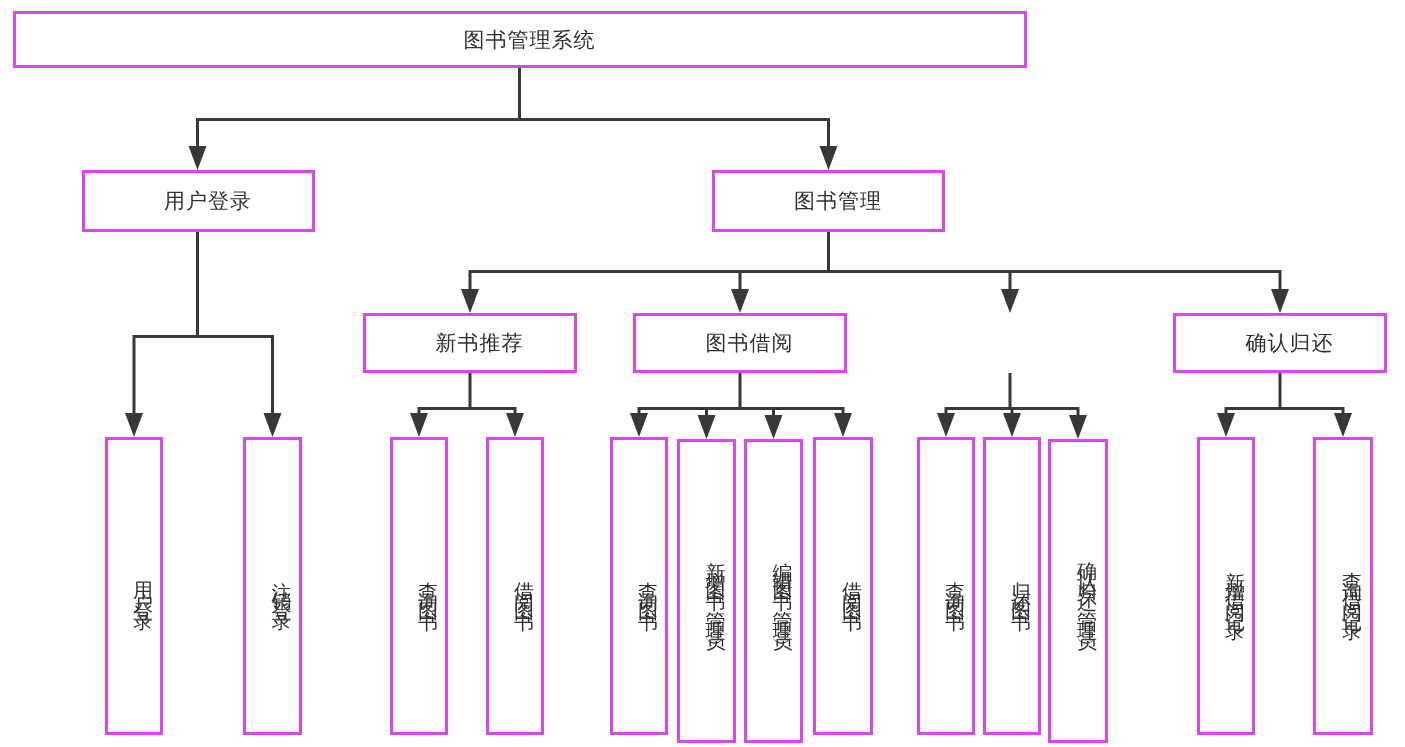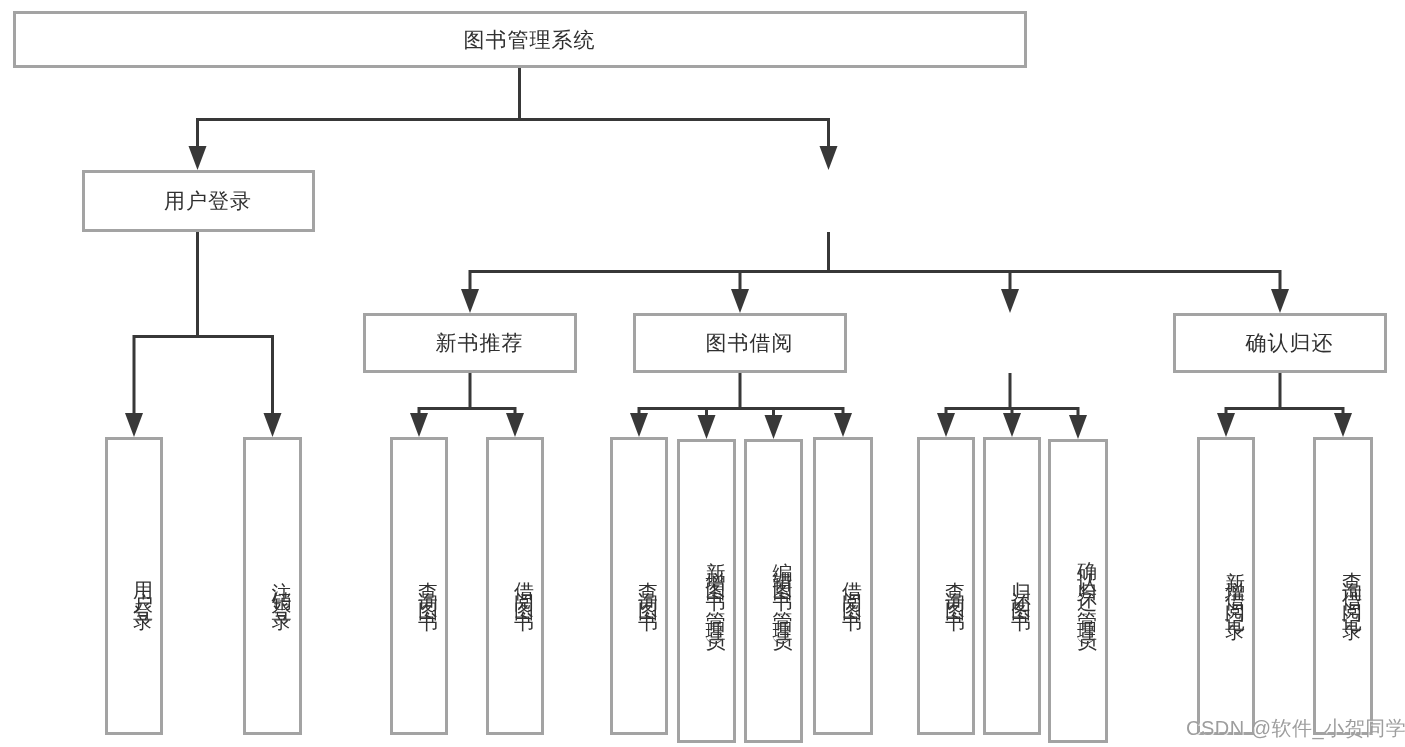--- a/index.html
+++ b/index.html
@@ -3,21 +3,21 @@
 <meta charset="utf-8">
 <style>
   html,body{margin:0;padding:0;background:#ffffff;}
   .stage{
     position:relative;width:1405px;height:747px;background:#ffffff;
     font-family:"Liberation Sans","DejaVu Sans",sans-serif;overflow:hidden;
   }
   .connectors{position:absolute;left:0;top:0;}
   .box{
     position:absolute;box-sizing:border-box;background:#ffffff;
-    border:3px solid #a3a3a3;display:flex;align-items:center;justify-content:center;
+    border:3px solid #d946ef;display:flex;align-items:center;justify-content:center;
     color:#303030;
     padding-left:19px;
   }
   .box-h{font-size:21px;letter-spacing:1px;white-space:nowrap;}
   .box-v .lbl{
     writing-mode:vertical-rl;text-orientation:mixed;
     font-size:20px;letter-spacing:10px;line-height:1.1;white-space:nowrap;
   }
   .watermark{
     position:absolute;left:1186px;top:715px;font-size:20px;color:#9e9e9e;
@@ -63,20 +63,23 @@
     </g>
   </svg>
 
   <div class="box box-h" style="left:13px;top:11px;width:1014px;height:57px">
     <span class="lbl">图书管理系统</span>
   </div>
 
   <div class="box box-h" style="left:82px;top:170px;width:233px;height:62px">
     <span class="lbl">用户登录</span>
   </div>
+  <div class="box box-h" style="left:712px;top:170px;width:233px;height:62px">
+    <span class="lbl">图书管理</span>
+  </div>
 
   <div class="box box-h" style="left:633px;top:313px;width:214px;height:60px">
     <span class="lbl">图书借阅</span>
   </div>
   <div class="box box-h" style="left:363px;top:313px;width:214px;height:60px">
     <span class="lbl">新书推荐</span>
   </div>
   <div class="box box-h" style="left:1173px;top:313px;width:214px;height:60px">
     <span class="lbl">确认归还</span>
   </div>
@@ -118,15 +121,14 @@
     <span class="lbl">确认归还（管理员）</span>
   </div>
 
   <div class="box box-v" style="left:1197px;top:437px;width:58px;height:298px">
     <span class="lbl">新增借阅记录</span>
   </div>
   <div class="box box-v" style="left:1313px;top:437px;width:60px;height:298px">
     <span class="lbl">查询借阅记录</span>
   </div>
 
-  <div class="watermark">CSDN @软件_小贺同学</div>
 
 </div>
 
 </body></html>

